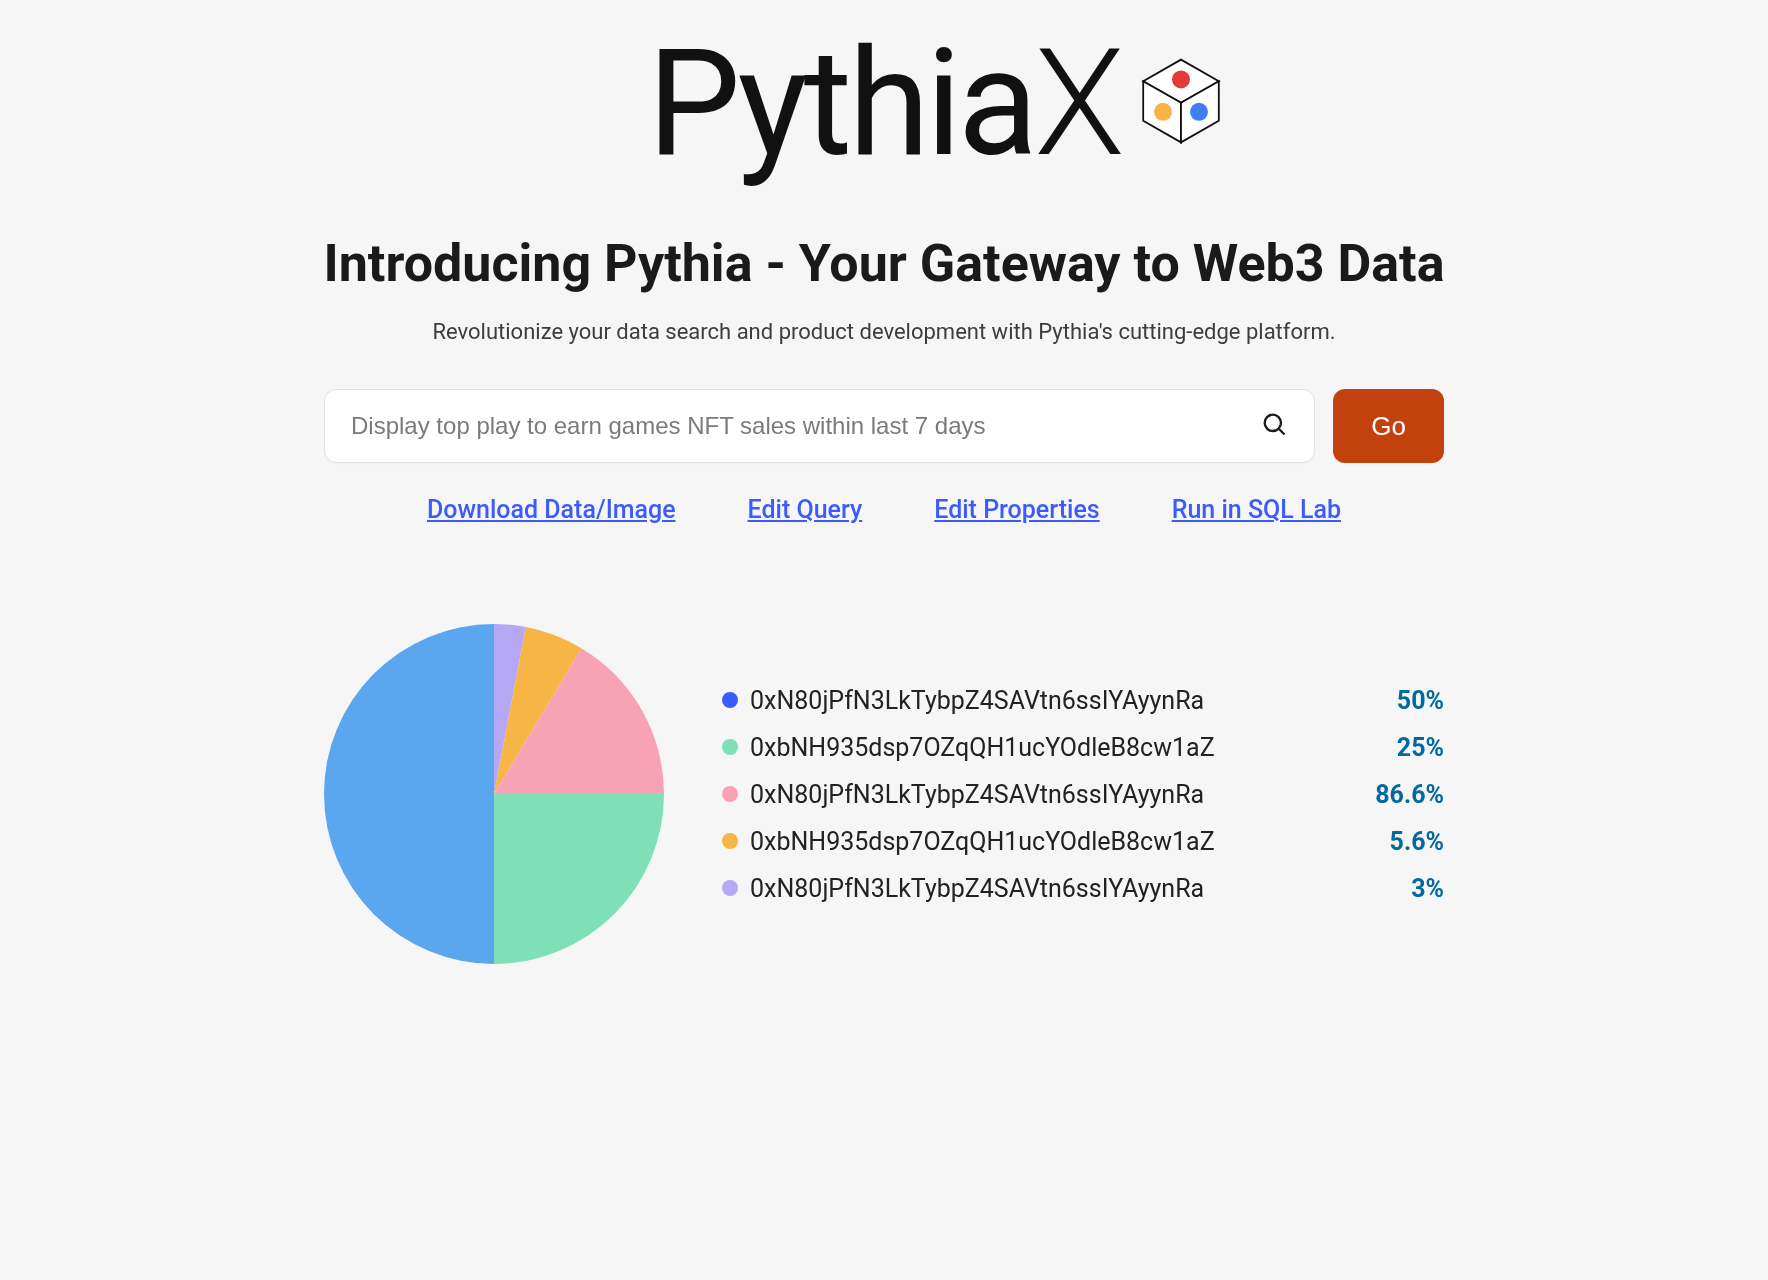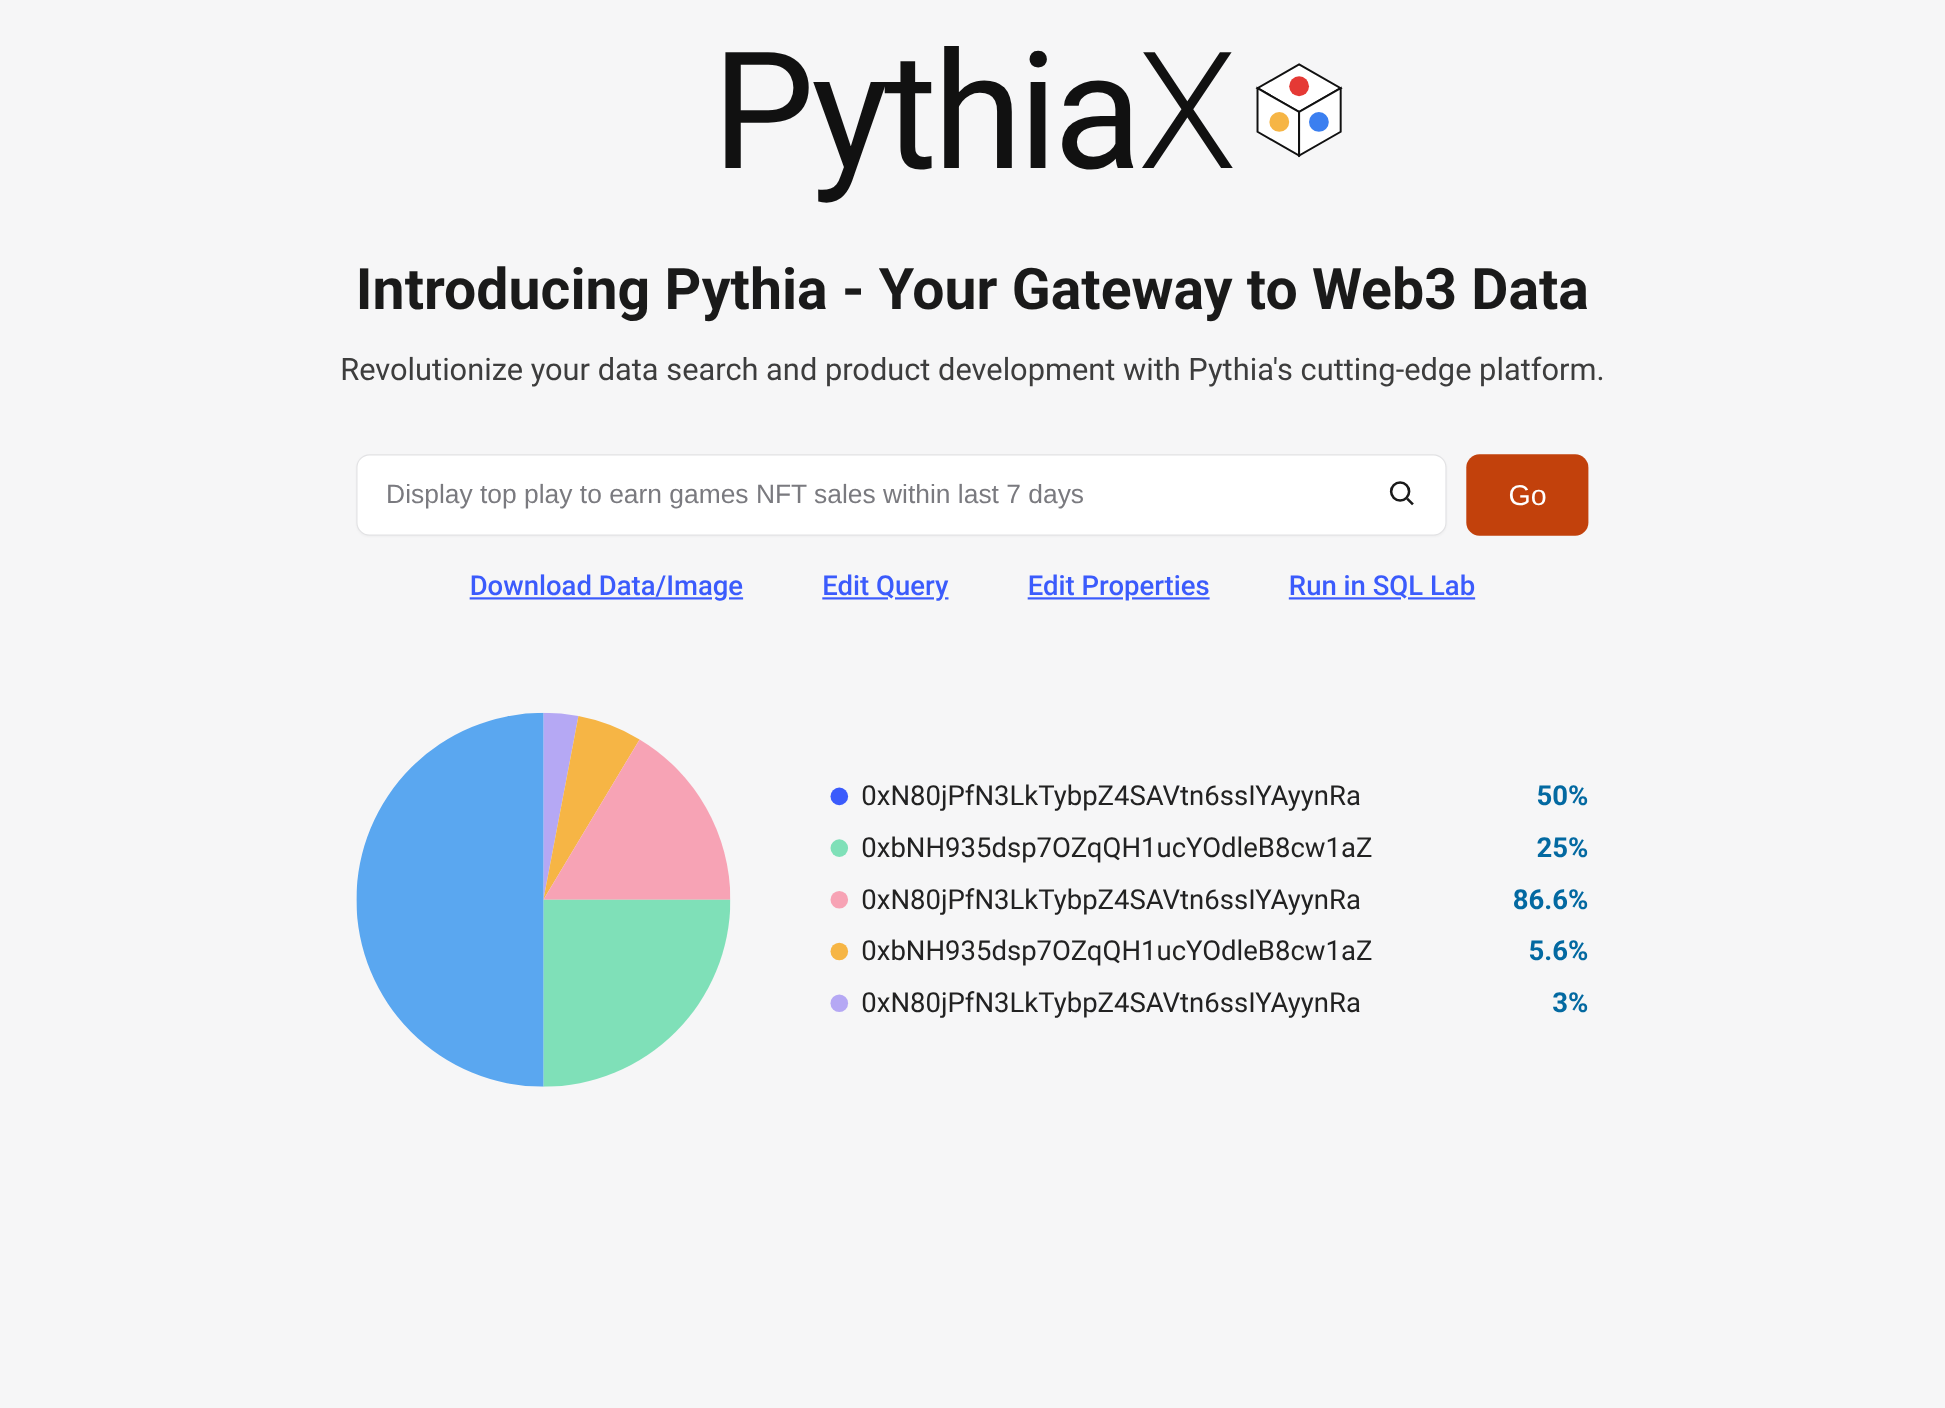--- a/index.html
+++ b/index.html
@@ -49,31 +49,30 @@
     }
     .headline {
       font-size: 52px;
       font-weight: 700;
       color: #1a1a1a;
       text-align: right;
       margin-top: 35px;
       margin-bottom: 25px;
     }
     .subhead {
-      font-size: 28px;
+      font-size: 22px;
       color: #3d3d3d;
       text-align: center;
       margin-bottom: 45px;
     }
     .search-row {
       display: flex;
       gap: 18px;
       width: 1120px;
       margin-bottom: 32px;
-      margin-top: 16px;
     }
     .search-box {
       flex: 1;
       display: flex;
       align-items: center;
       background: #ffffff;
       border: 1px solid #e2e2e4;
       border-radius: 12px;
       padding: 20px 26px;
       box-shadow: 0 1px 2px rgba(0,0,0,0.03);
@@ -112,21 +111,21 @@
     .links-row a {
       color: #3b5bfc;
       text-decoration: underline;
       font-size: 25px;
       font-weight: 500;
       cursor: pointer;
     }
     .chart-area {
       display: flex;
       align-items: center;
-      gap: 91px;
+      gap: 58px;
       width: 1120px;
       text-align: center;
     }
     .pie-wrap {
       width: 340px;
       height: 340px;
       flex-shrink: 0;
     }
     .legend {
       flex: 1;

